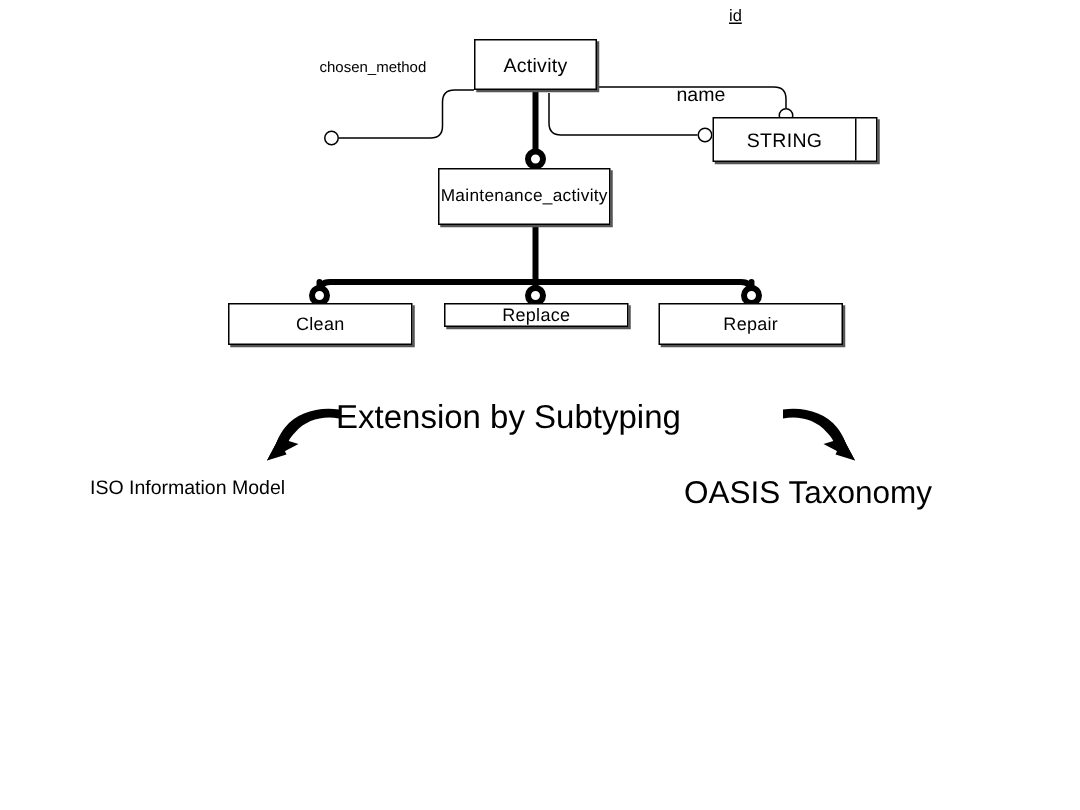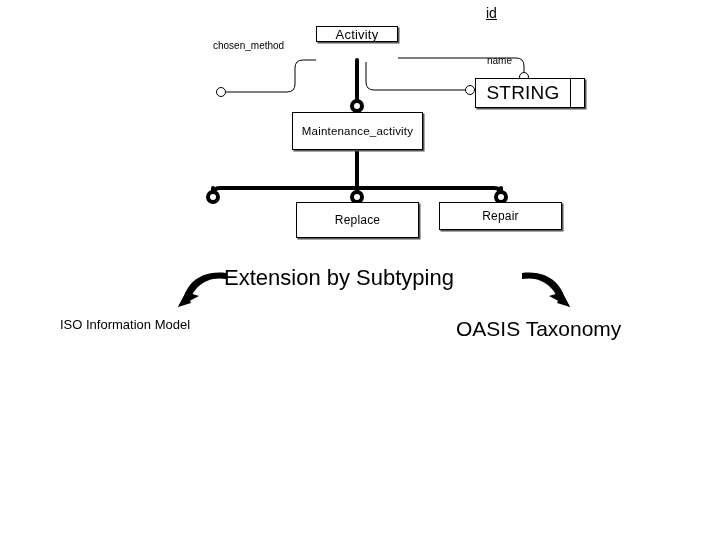--- a/index.html
+++ b/index.html
@@ -106,43 +106,46 @@
       <path class="thick" d="M 357 150 L 357 188"></path>
       <path class="thick" d="M 213 195 Q 213 188 220 188 L 494 188 Q 501 188 501 195"></path>
       <path class="thick" d="M 213 188 L 213 191"></path>
       <path class="thick" d="M 357 188 L 357 191"></path>
       <path class="thick" d="M 501 188 L 501 191"></path>
       <circle class="ring-bold" cx="213" cy="197" r="5"></circle>
       <circle class="ring-bold" cx="357" cy="197" r="5"></circle>
       <circle class="ring-bold" cx="501" cy="197" r="5"></circle>
     </svg>
 
-    <div class="ebox" style="left:316px;top:26px;width:82px;height:16px;font-size:13px;">
+    <div class="ebox" style="left:316px;top:26px;width:82px;height:34px;font-size:13px;">
       <span>Activity</span>
     </div>
 
 
-    <div class="ebox" style="left:475px;top:78px;width:110px;height:30px;font-size:19px;">
+    <div class="ebox" style="left:475px;top:78px;width:110px;height:30px;font-size:13px;">
       <span style="margin-right:14px;">STRING</span>
       <i class="string-div" style="right:13px;"></i>
     </div>
 
-    <div class="ebox" style="left:292px;top:112px;width:131px;height:38px;font-size:11.5px;">
+    <div class="ebox" style="left:292px;top:112px;width:115px;height:38px;font-size:11.5px;">
       <span>Maintenance_activity</span>
     </div>
 
-    <div class="ebox" style="left:296px;top:202px;width:123px;height:36px;font-size:12px;">
+    <div class="ebox" style="left:152px;top:202px;width:123px;height:28px;font-size:12px;">
+      <span>Clean</span>
+    </div>
+    <div class="ebox" style="left:296px;top:202px;width:123px;height:16px;font-size:12px;">
       <span>Replace</span>
     </div>
     <div class="ebox" style="left:439px;top:202px;width:123px;height:28px;font-size:12px;">
       <span>Repair</span>
     </div>
 
-    <div class="lbl" style="left:486px;top:5px;font-size:14px;text-decoration:underline;">id</div>
-    <div class="lbl" style="left:451px;top:55px;font-size:10px;margin-left:36px;">name</div>
+    <div class="lbl" style="left:486px;top:5px;font-size:11px;text-decoration:underline;">id</div>
+    <div class="lbl" style="left:451px;top:55px;font-size:13px;">name</div>
     <div class="lbl" style="left:213px;top:40px;font-size:10px;">chosen_method</div>
   </div>
 
   <svg class="overlay" viewBox="0 0 720 540">
 
     <g>
       <path class="arrowfill" d="M 226 273
                C 212 271 198 275 190 285
                C 186 290 184 295 183 300
                L 190 301

